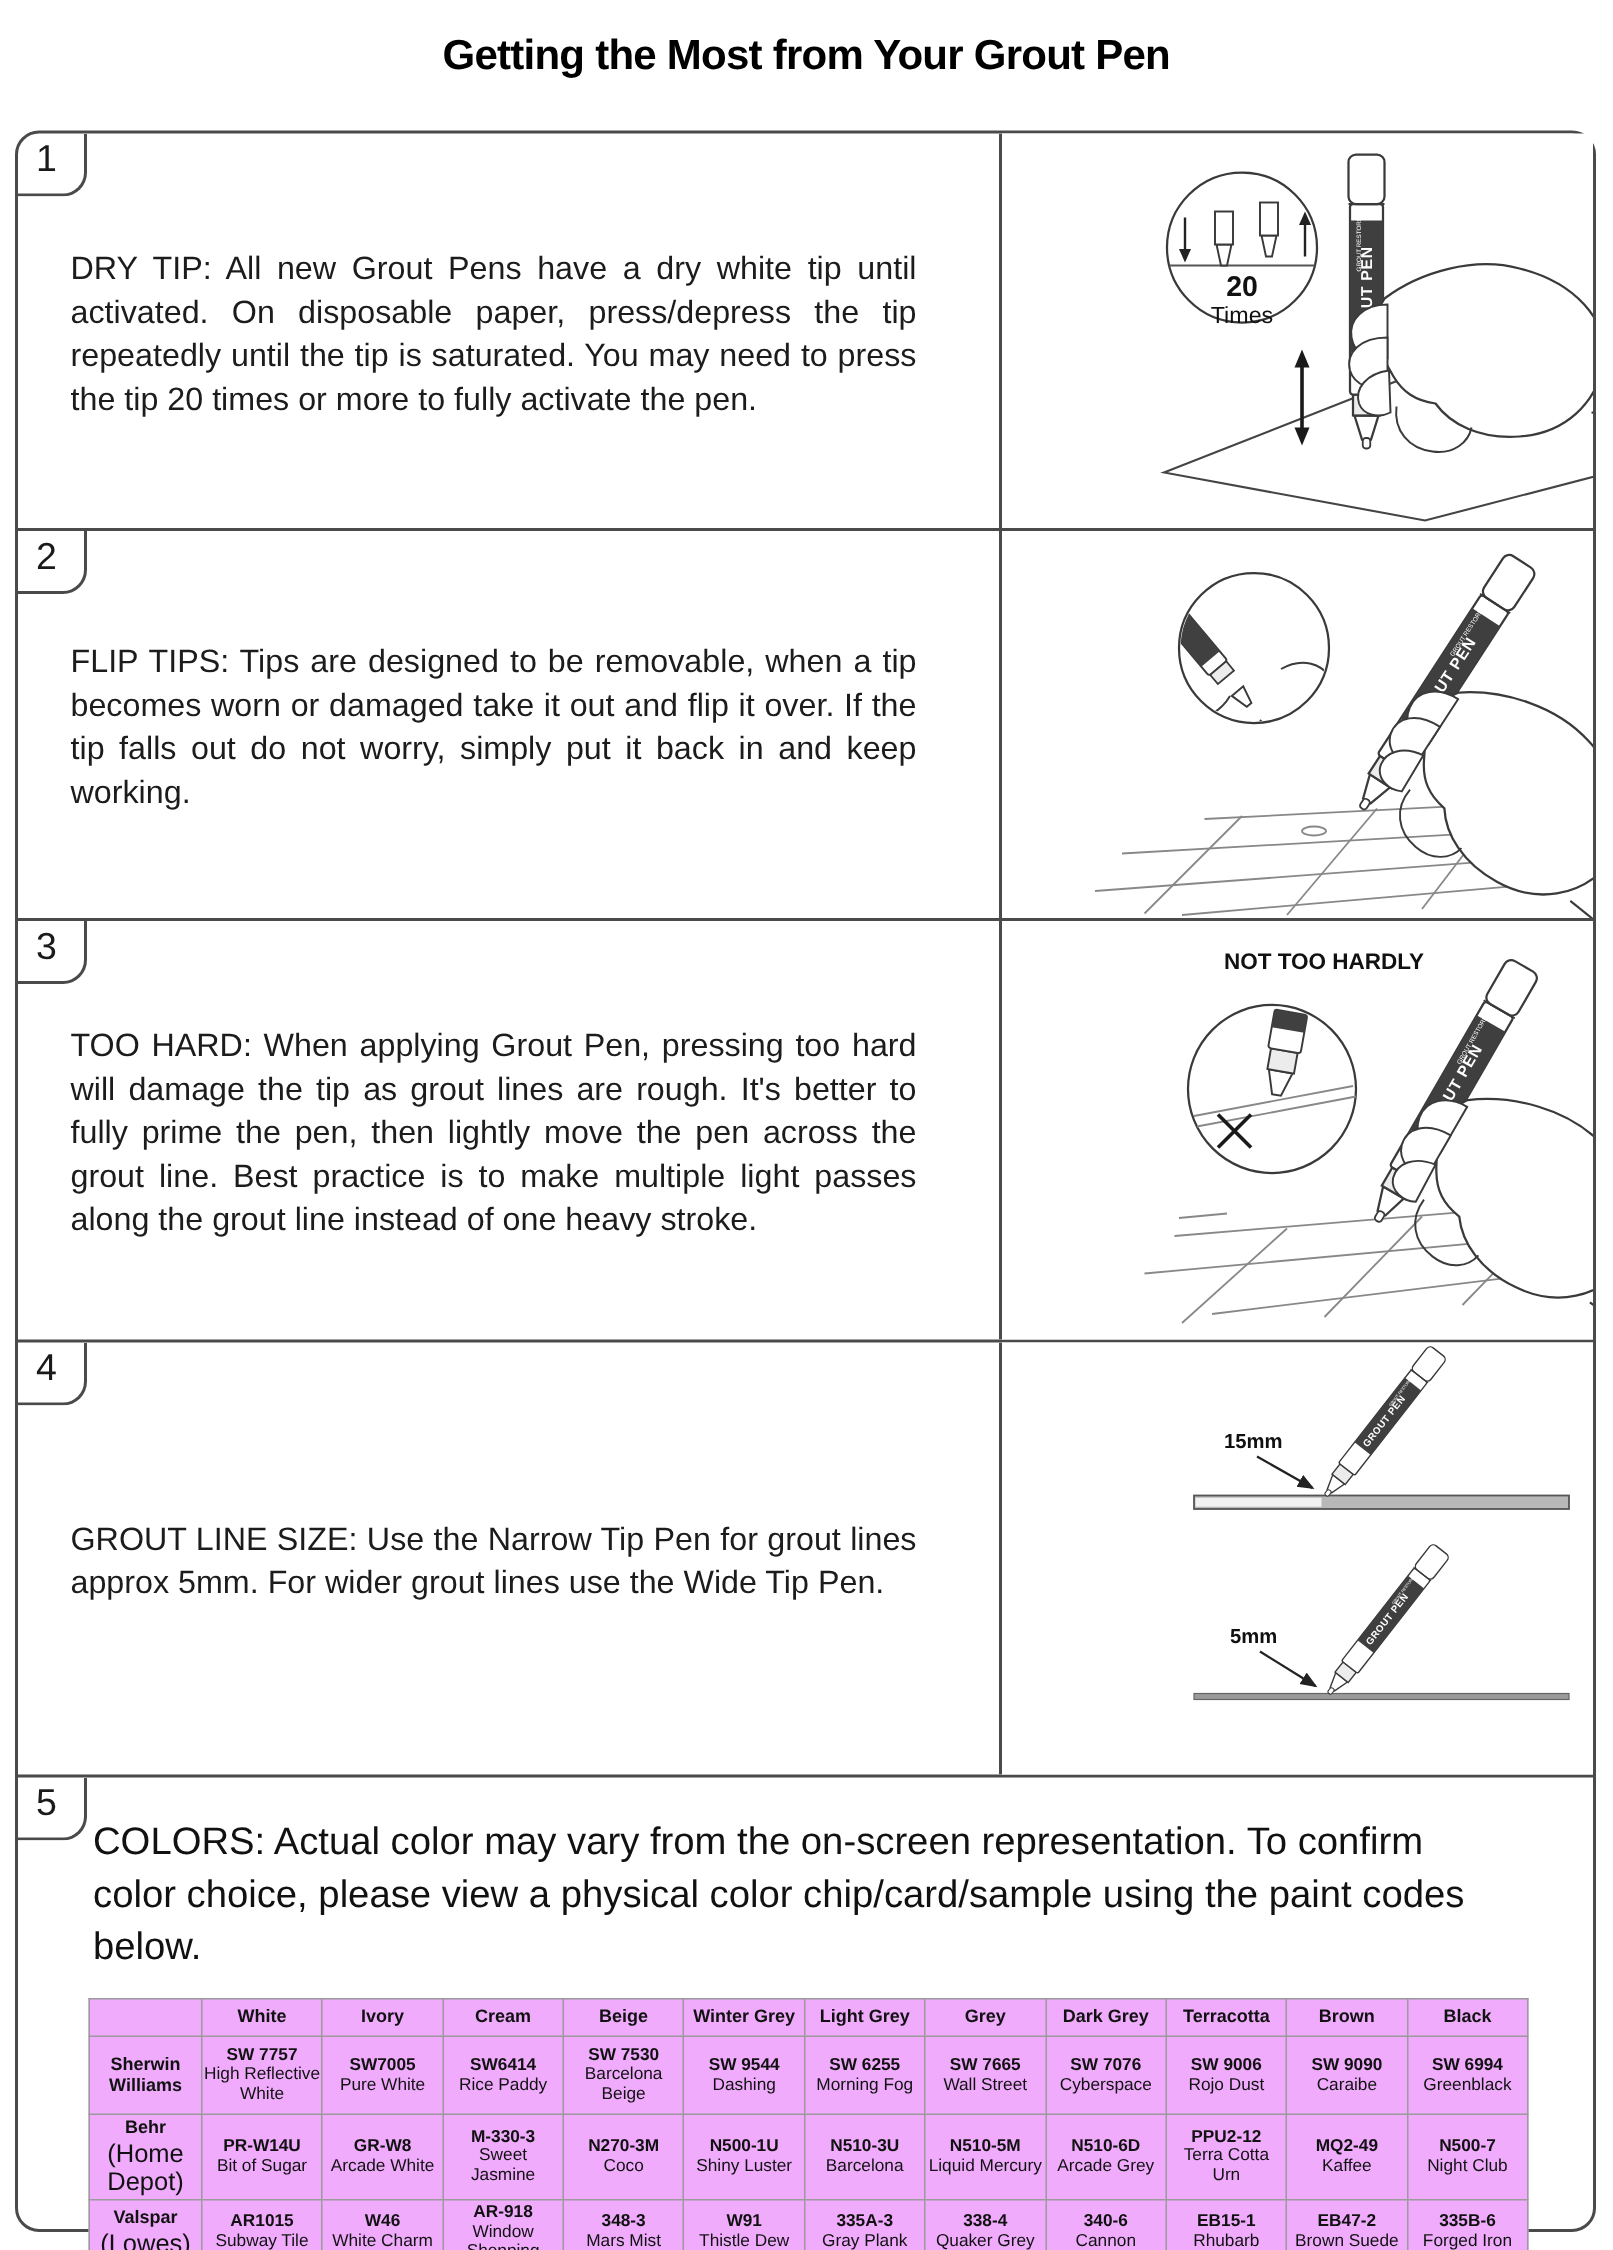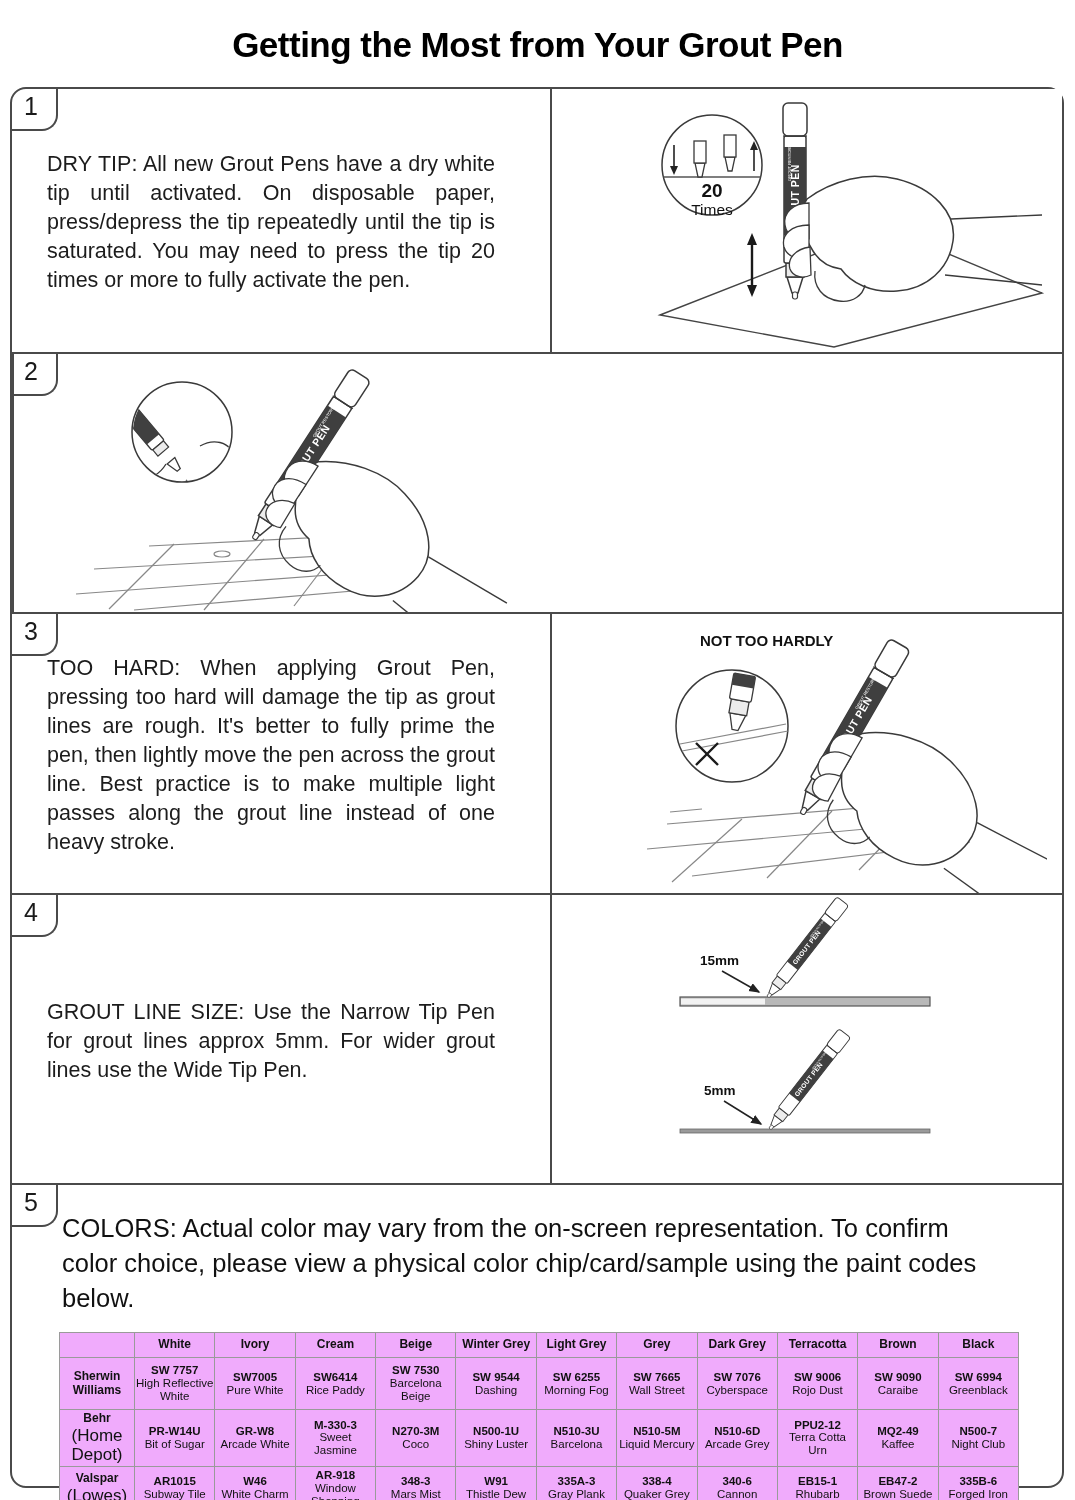--- a/index.html
+++ b/index.html
@@ -1,33 +1,33 @@
 <!DOCTYPE html>
 <html><head>
 <meta charset="utf-8">
 <style>
   html,body{margin:0;padding:0;}
   body{
     width:1075px;height:1500px;background:#fff;position:relative;
     font-family:"Liberation Sans",sans-serif;color:#111;overflow:hidden;
   }
   .title{position:absolute;top:2px;left:0;right:0;text-align:center;
-    font-size:35px;font-weight:bold;color:#000;letter-spacing:-0.5px;}
+    font-size:28px;font-weight:bold;color:#000;letter-spacing:-0.5px;}
   .wrap{position:absolute;left:10px;top:87px;width:1054px;height:1401px;
     border:2px solid #4a4a4a;border-radius:16px;display:flex;flex-direction:column;
     box-sizing:border-box;background:#fff;}
   .sec{position:relative;display:flex;box-sizing:border-box;}
   .sec:not(:last-child){border-bottom:2px solid #4a4a4a;}
   .sec1{height:265px}.sec2{height:260px}.sec3{height:281px}.sec4{height:290px}
   .sec5{flex:1;display:block;}
   .tab{position:absolute;top:0;left:0;width:46px;height:42px;z-index:5;
     border-right:2px solid #4a4a4a;border-bottom:2px solid #4a4a4a;
     border-bottom-right-radius:16px;display:flex;align-items:center;justify-content:center;
     font-size:25px;color:#1a1a1a;padding:0 6px 6px 0;box-sizing:border-box;background:transparent;}
-  .sec-text{width:538px;box-sizing:border-box;display:flex;align-items:center;
+  .sec-text{width:654px;box-sizing:border-box;display:flex;align-items:center;
     padding:14px 55px 10px 35px;}
   .sec-text p{margin:0;font-size:21.5px;line-height:29px;text-align:justify;color:#1c1c1c;}
   .sec-illus{flex:1;border-left:2px solid #4a4a4a;position:relative;overflow:hidden;background:#fff;}
   .sec-illus svg{display:block;}
   .s5-text{margin:26px 60px 16px 50px;font-size:25.5px;line-height:35px;color:#111;}
   table{border-collapse:collapse;margin-left:47px;width:960px;table-layout:fixed;background:#f0abfc;}
   th,td{border:1px solid #9a9a9a;text-align:center;vertical-align:middle;
     padding:2px 1px;font-size:11.5px;line-height:1.13;color:#111;}
   thead th{font-size:12px;font-weight:bold;height:20px;}
   th.corner{width:72px;}
@@ -110,20 +110,23 @@
         <text x="160" y="108" text-anchor="middle" font-size="19" font-weight="bold" fill="#111">20</text>
         <text x="160" y="126" text-anchor="middle" font-size="15.5" fill="#111">Times</text>
       </svg>
     </div>
   </div>
 
   <div class="sec sec2">
     <div class="tab">
         <span>2</span>
       </div>
+    <div class="sec-text">
+      <p>FLIP TIPS: Tips are designed to be removable, when a tip becomes worn or damaged take it out and flip it over. If the tip falls out do not worry, simply put it back in and keep working.</p>
+    </div>
     <div class="sec-illus">
       <svg width="495" height="258" viewBox="0 0 495 258">
         <defs>
             <clipPath id="c2">
               <circle cx="168" cy="78" r="49"></circle>
             </clipPath>
           </defs>
 
         <g stroke="#888" stroke-width="1.2" fill="none">
           <line x1="135" y1="192" x2="372" y2="180"></line>

